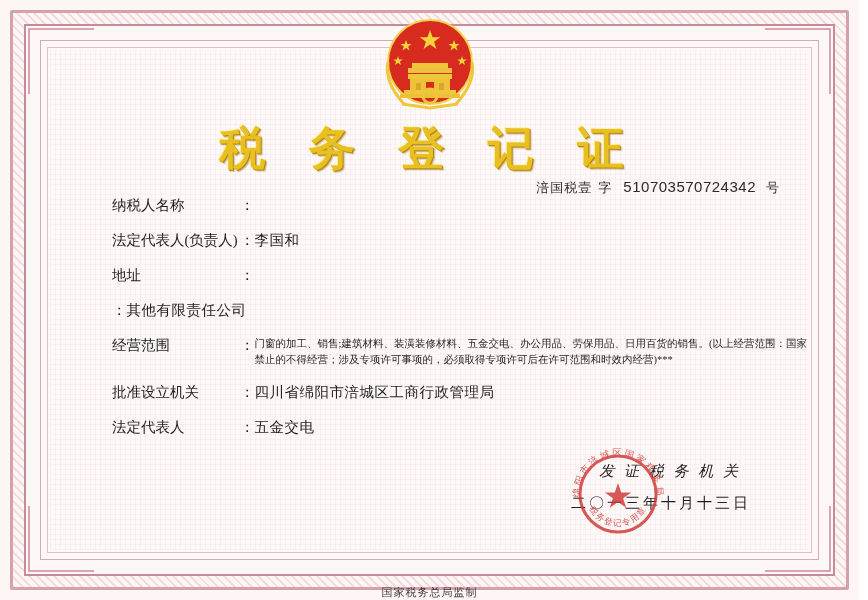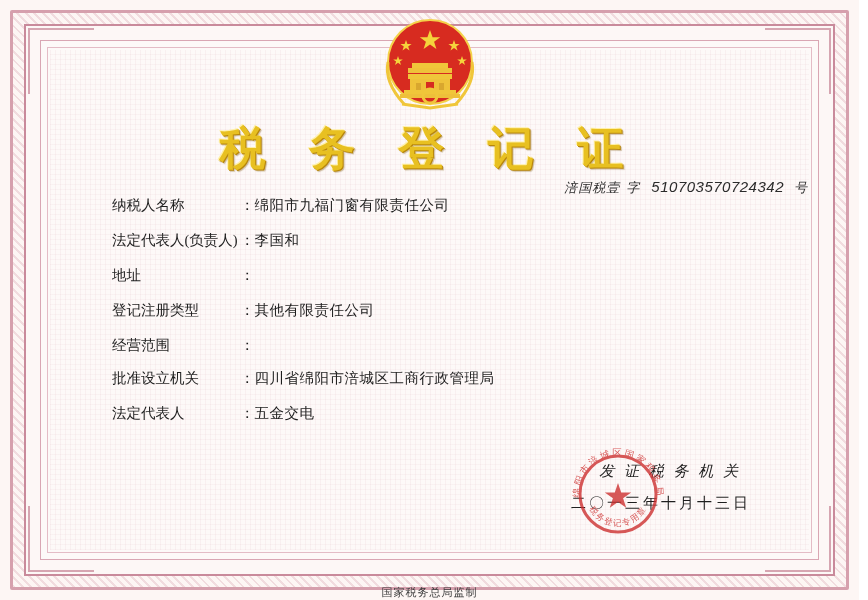--- a/index.html
+++ b/index.html
@@ -108,28 +108,27 @@
       1px 1px 0 #b8860b,
       2px 2px 1px rgba(120,80,0,.35),
      -1px -1px 0 #fff0a8;
     font-family: "Liberation Serif", "DejaVu Serif", serif;
   }
 
   
   .serial {
     position: absolute;
     top: 178px;
-    right: 52px;
+    right: 80px;
     font-size: 13px;
     color: #2b2b2b;
     display: flex;
     align-items: baseline;
     gap: 6px;
     white-space: nowrap;
-    font-style: italic;
   }
   .serial .prefix { letter-spacing: 1px; }
   .serial .zi { letter-spacing: 2px; }
   .serial .num {
     font-family: "Liberation Sans", sans-serif;
     font-size: 15px;
     letter-spacing: .5px;
     padding: 0 4px;
     text-align: center;
   }
@@ -273,43 +272,42 @@
     <span class="zi">字</span>
     <span class="num">510703570724342</span>
     <span class="suffix">号</span>
   </div>
 
   <div class="fields">
 
     <div class="row">
       <span class="label">纳税人名称</span>
       <span class="colon">：</span>
-      <span class="value">绵阳市九福门窗有限责任公司</span>
     </div>
 
     <div class="row">
       <span class="label tight">法定代表人(负责人)</span>
       <span class="colon">：</span>
       <span class="value">李国和</span>
     </div>
 
     <div class="row">
       <span class="label">地址</span>
       <span class="colon">：</span>
     </div>
 
     <div class="row">
-      <span class="label">登记注册类型</span>
       <span class="colon">：</span>
       <span class="value">其他有限责任公司</span>
     </div>
 
     <div class="row scope">
       <span class="label">经营范围</span>
       <span class="colon">：</span>
+      <span class="value">门窗的加工、销售;建筑材料、装潢装修材料、五金交电、办公用品、劳保用品、日用百货的销售。(以上经营范围：国家禁止的不得经营；涉及专项许可事项的，必须取得专项许可后在许可范围和时效内经营)***</span>
     </div>
 
     <div class="row">
       <span class="label">批准设立机关</span>
       <span class="colon">：</span>
       <span class="value">四川省绵阳市涪城区工商行政管理局</span>
     </div>
 
     <div class="row">
       <span class="label">法定代表人</span>

